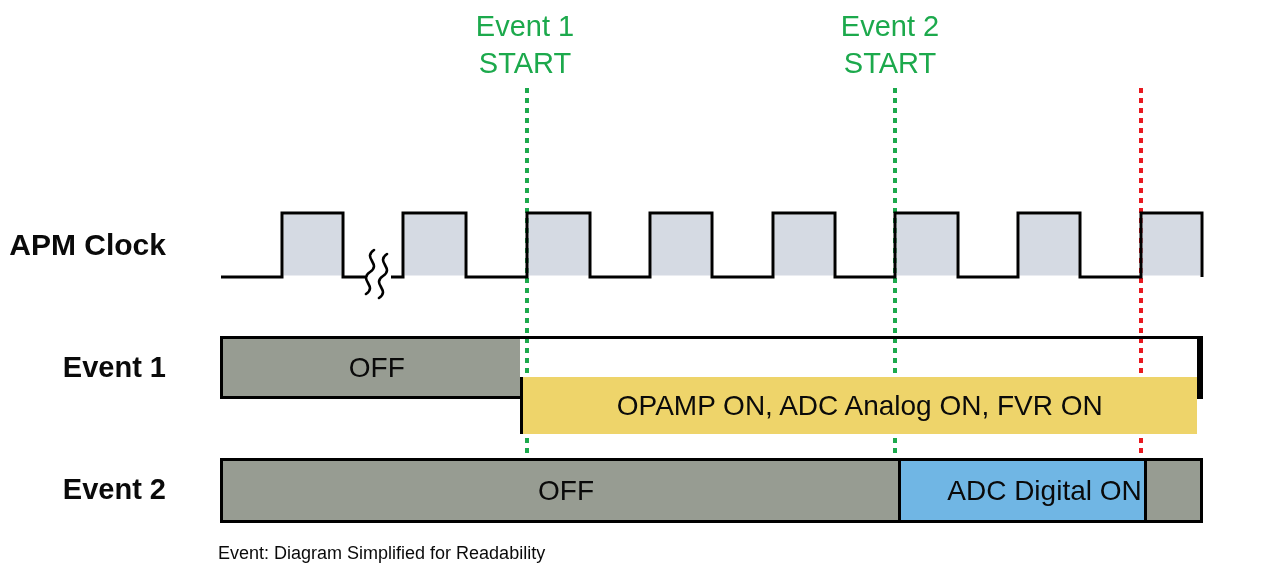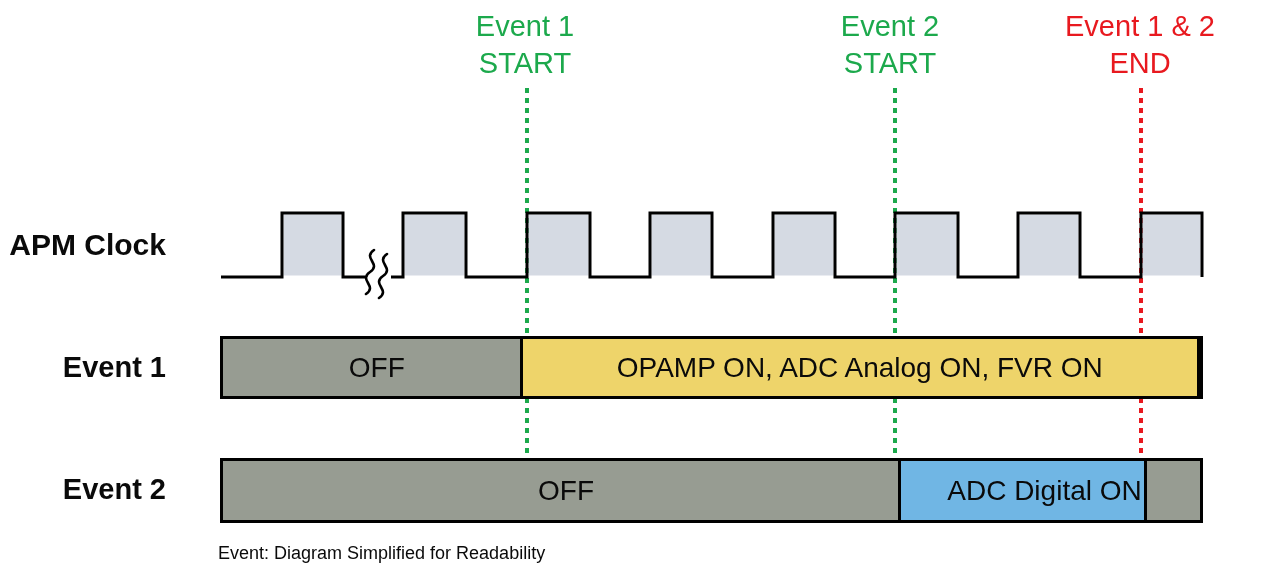--- a/index.html
+++ b/index.html
@@ -45,44 +45,40 @@
   #event2-bar{top:458px;height:65px;}
   .seg{
     height:100%;box-sizing:border-box;display:flex;align-items:center;justify-content:center;
     font-size:28px;color:#0a0a0a;white-space:nowrap;overflow:hidden;
   }
   .seg.gray{background:#979c92;padding-left:11px;}
   .seg.yellow{background:#eed46a;border-left:3px solid #000;}
   .seg.blue{background:#70b6e4;border-left:3px solid #000;}
   .seg.tail{background:#979c92;border-left:3px solid #000;flex:1;}
   #event1-bar .seg.gray{width:307px;}
-  #event1-bar .seg.yellow{width:702px;}
+  #event1-bar .seg.yellow{width:702px;margin-top:38px;}
   #event2-bar .seg.gray{width:675px;}
   #event2-bar .seg.blue{width:246px;padding-left:44px;}
   
   #note{
     position:absolute;left:218px;top:543px;font-size:18px;color:#0a0a0a;z-index:4;
   }
 </style>
 </head>
 <body>
 
 <div id="stage">
 
   <div class="marker-label green" id="marker-label-1">
     <div>Event 1</div>
     <div>START</div>
   </div>
   <div class="marker-label green" id="marker-label-2">
     <div>Event 2</div>
     <div>START</div>
-  </div>
-  <div class="marker-label red" id="marker-label-3">
-    <div>Event 1 &amp; 2</div>
-    <div>END</div>
   </div>
 
   <div class="vline green" id="vline-1"></div>
   <div class="vline green" id="vline-2"></div>
   <div class="vline red" id="vline-3"></div>
 
   <svg id="clock-svg" width="1280" height="576" viewBox="0 0 1280 576">
 
     <g fill="#d5dae3" stroke="none">
       <rect x="283.5" y="214.5" width="58" height="61"></rect>

